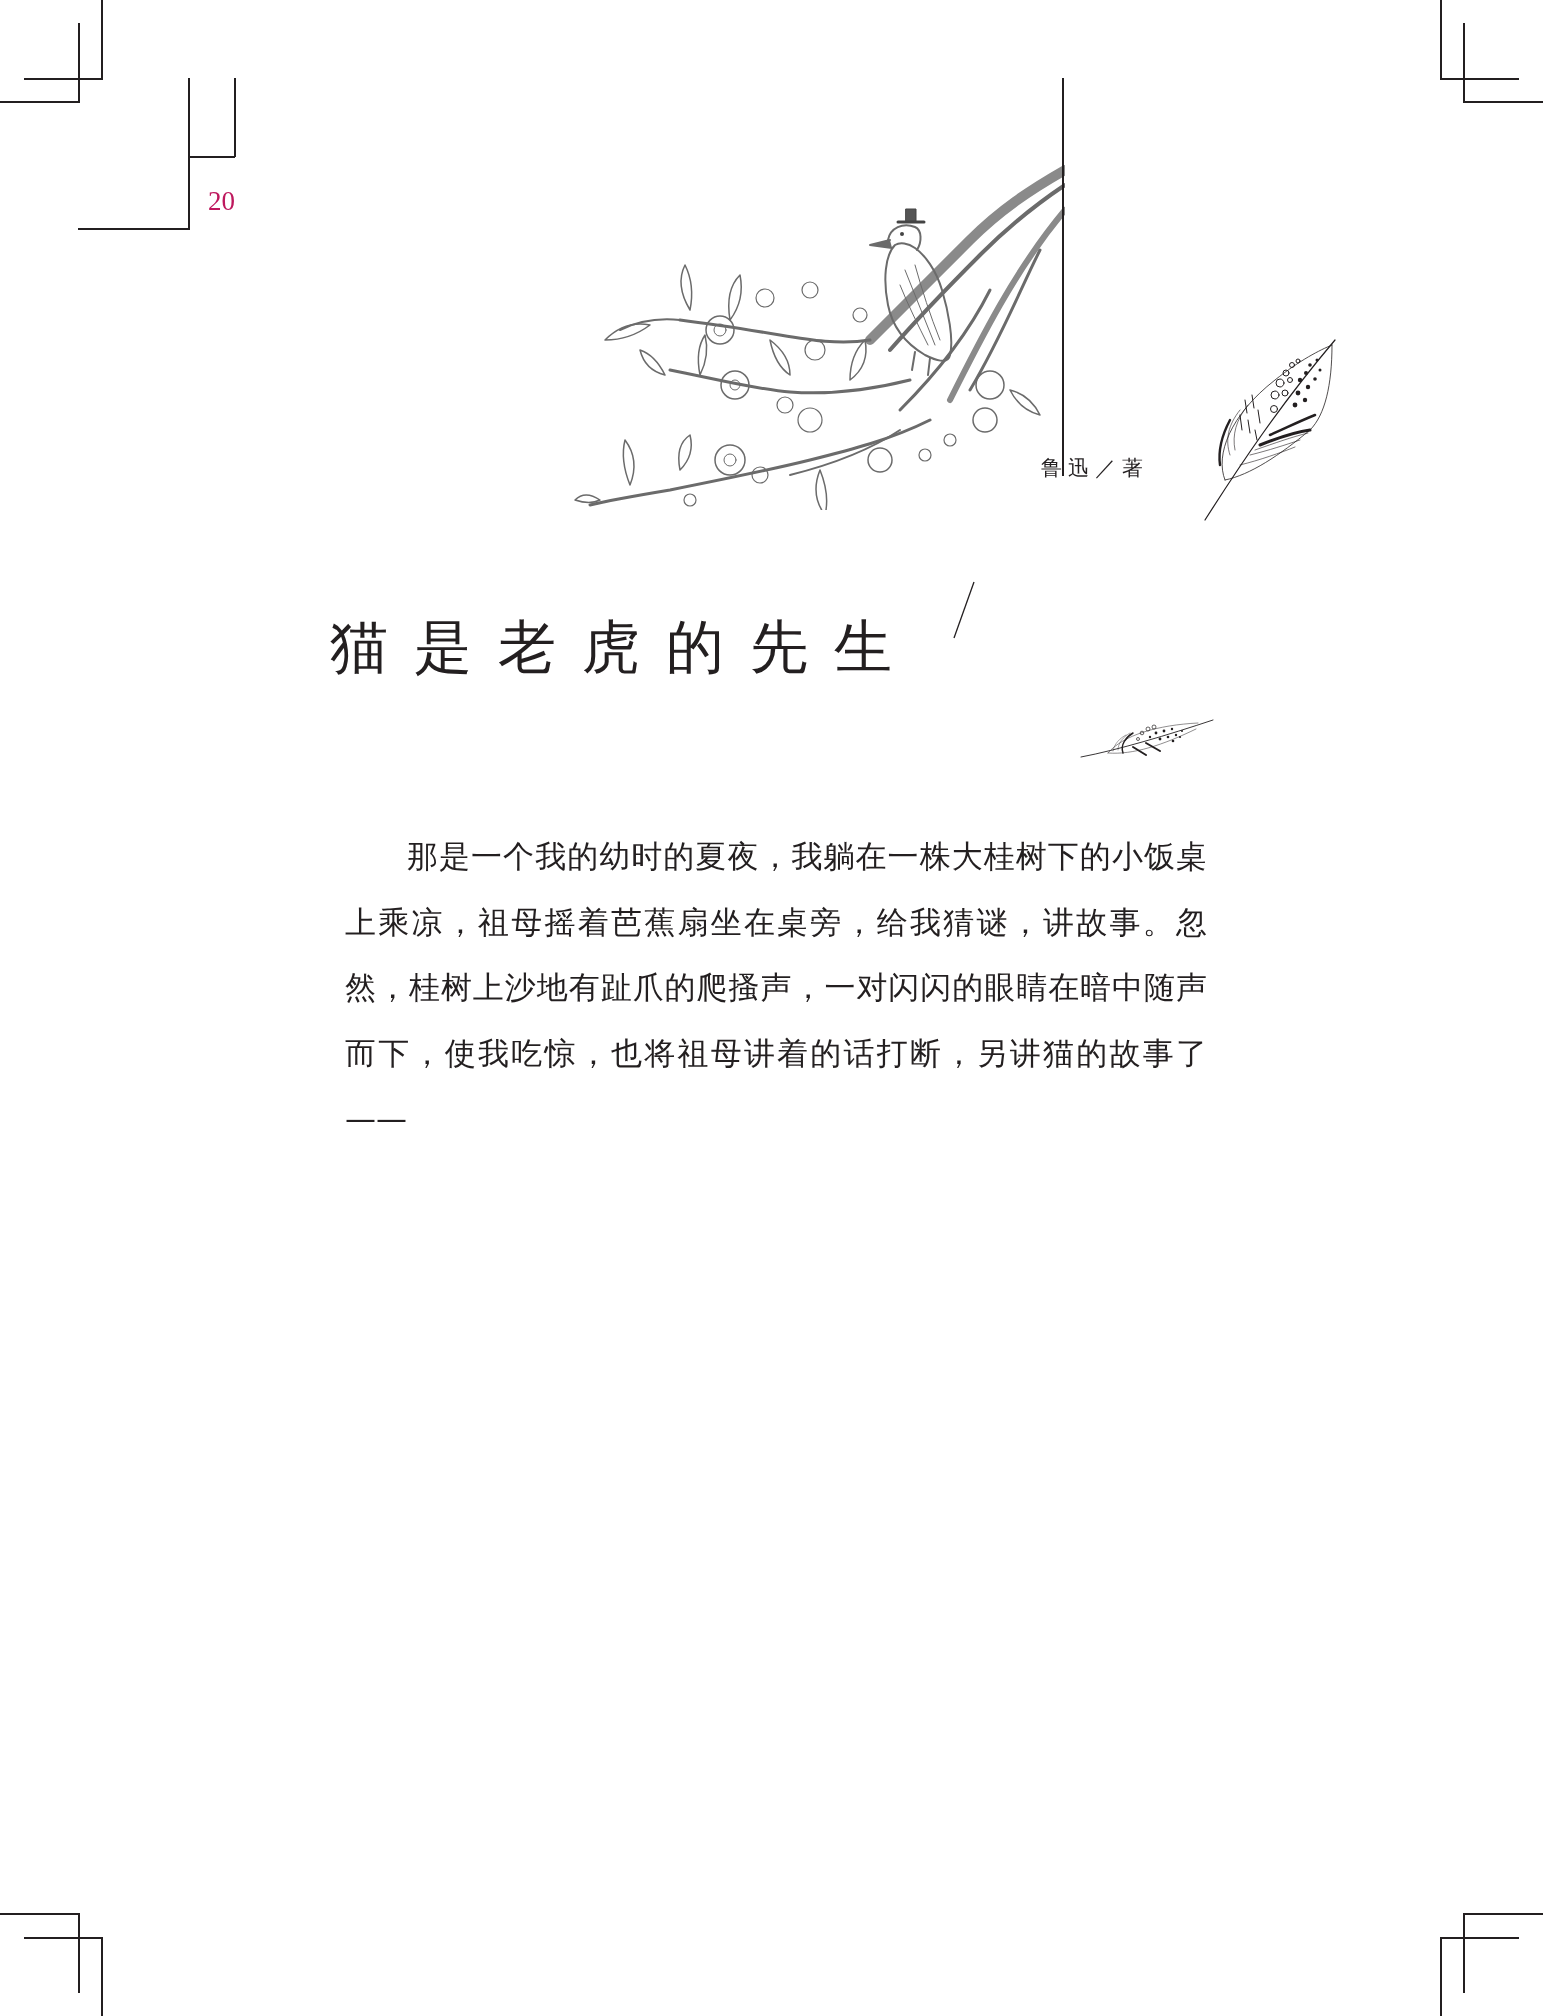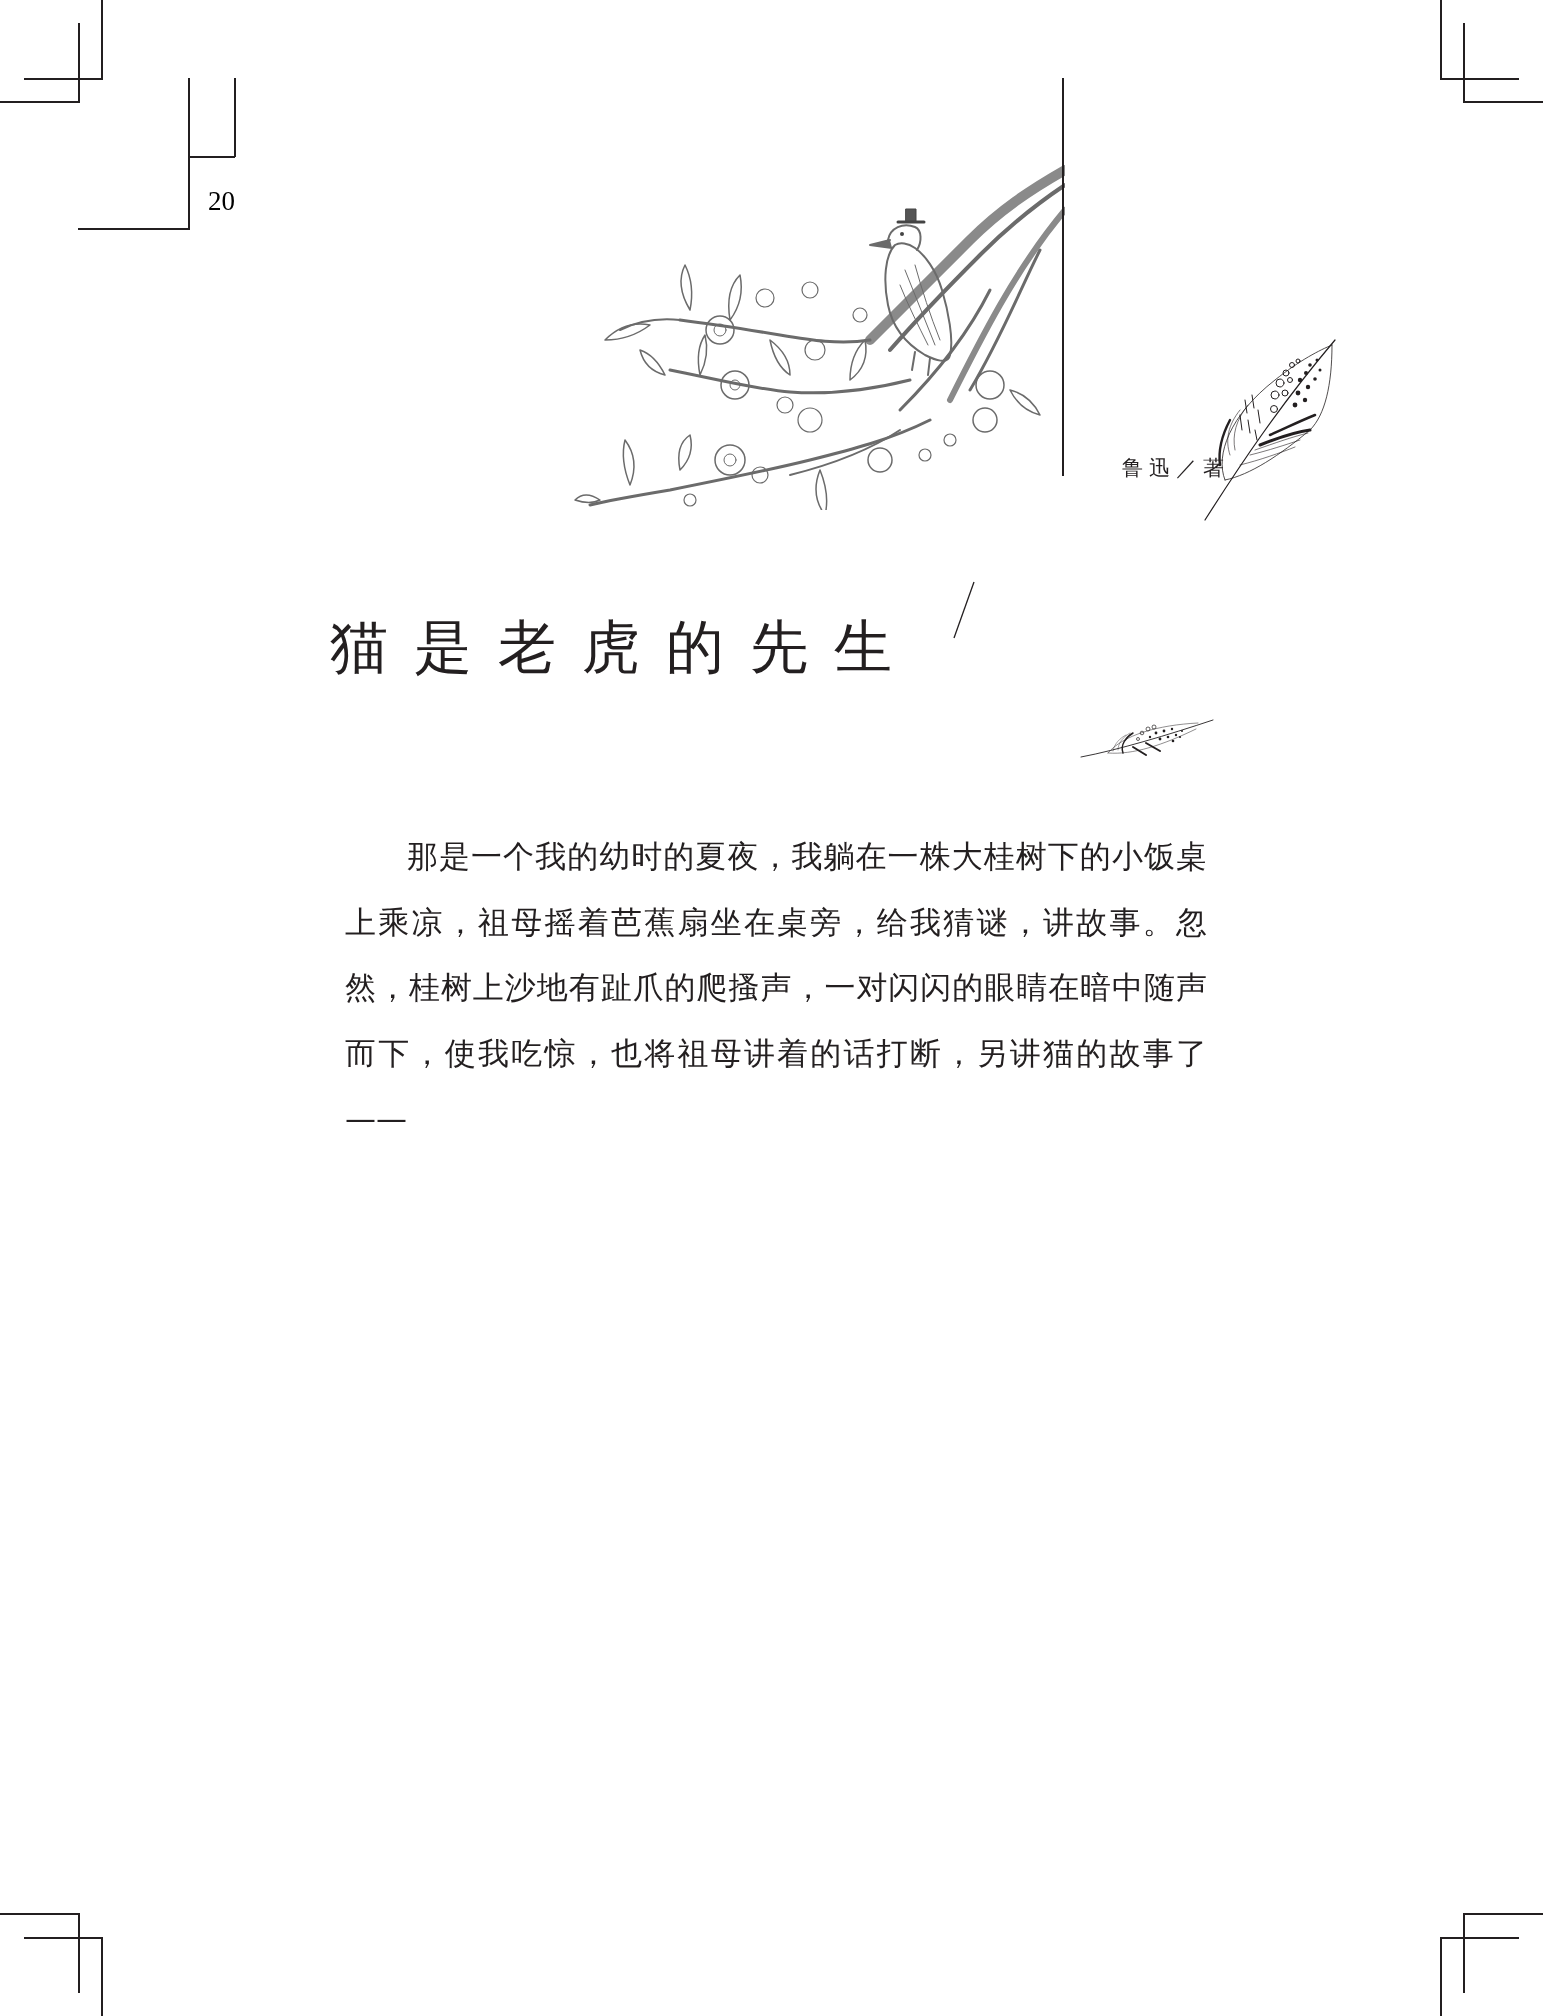--- a/index.html
+++ b/index.html
@@ -16,21 +16,21 @@
       color: #231f20;
     }
     .line { position: absolute; background: #231f20; }
 
     .page-number {
       position: absolute;
       left: 208px;
       top: 186px;
       font-family: "Liberation Serif", "DejaVu Serif", serif;
       font-size: 27px;
-      color: #000000;
+      color: #be185d;
       letter-spacing: 0px;
     }
 
     .illustration {
       position: absolute;
       left: 570px;
       top: 130px;
       width: 495px;
       height: 380px;
     }
@@ -39,21 +39,21 @@
       position: absolute;
       left: 1062px;
       top: 78px;
       width: 2px;
       height: 398px;
       background: #231f20;
     }
 
     .author {
       position: absolute;
-      left: 1122px;
+      left: 1041px;
       top: 454px;
       font-size: 21px;
       letter-spacing: 6px;
       color: #231f20;
       font-family: "DejaVu Sans", sans-serif;
     }
 
     .feather-large {
       position: absolute;
       left: 1200px;

